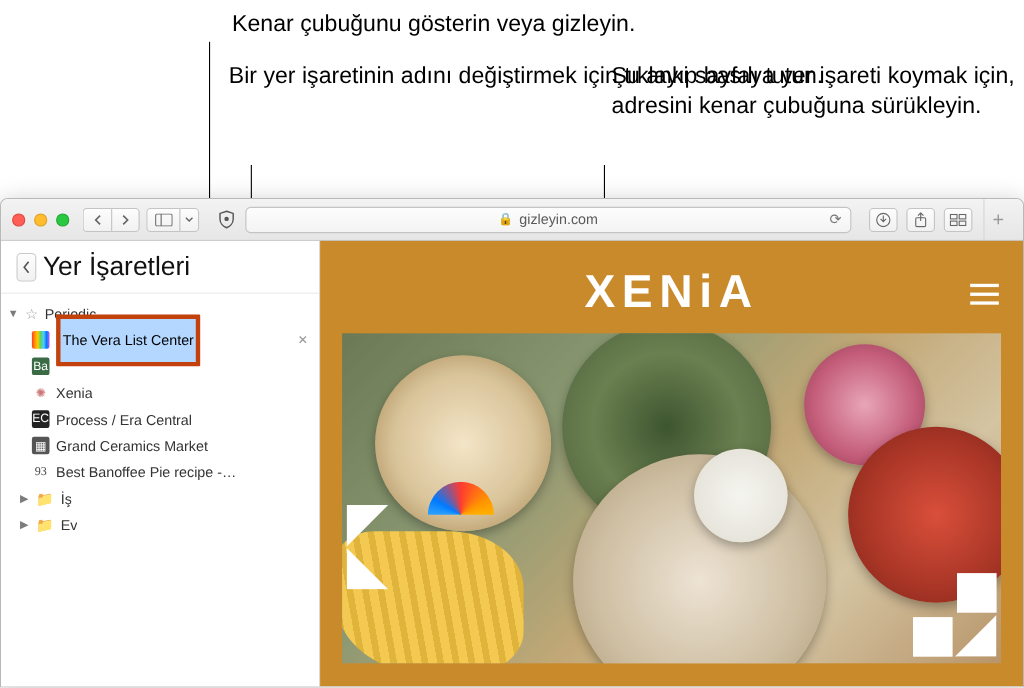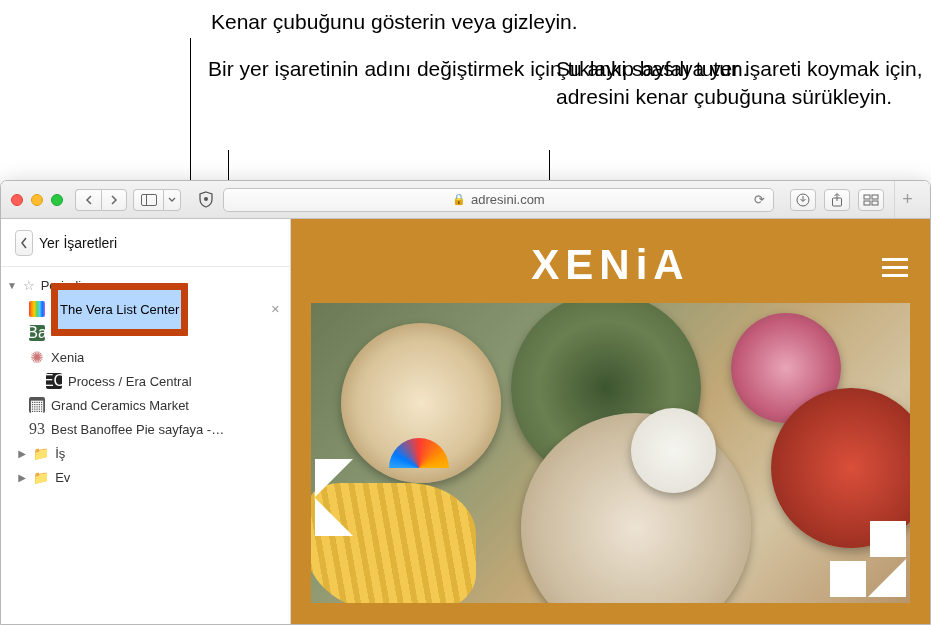--- a/index.html
+++ b/index.html
@@ -126,61 +126,61 @@
 }
 .sb-back {
   width: 18px; height: 26px;
   display:flex;align-items:center;justify-content:center;
   background: linear-gradient(#fdfdfd,#f1f1f1);
   border:1px solid #c9c9c9;
   border-radius:4px;
   color:#555;
   font-size:13px;
 }
-.sb-title { font-size: 14px; font-weight: 500; color: #111; }
+.sb-title { font-size: 24px; font-weight: 500; color: #111; }
 .sb-body { padding: 6px 0; font-size: 13px; color: #333; overflow: hidden;}
 .sb-row {
   display: flex;
   align-items: center;
   height: 24px;
   padding: 0 10px 0 6px;
   gap: 6px;
   white-space: nowrap;
 }
 .sb-row .disclosure {
   width: 10px;
   color: #7c7c7c;
   font-size: 10px;
   text-align:center;
 }
 .sb-row .fav-icon {
   width: 16px; height: 16px;
   flex-shrink: 0;
   display: flex; align-items:center; justify-content:center;
-  font-size: 16px;
+  font-size: 11px;
   border-radius: 2px;
 }
 .sb-row .label { overflow: hidden; text-overflow: ellipsis; }
 .sb-indent { padding-left: 28px; }
 .editing .label {
   background: #b3d7ff;
-  border: 7px solid #c2410c;
+  border: 4px solid #c2410c;
   border-radius: 1px;
   padding: 12px 2px;
   color: #000;
 }
 .editing .close-x { color: #999; font-size: 11px; margin-left: auto; }
 .star-outline {
   color:#9a9a9a;
 }
 .folder-ico { color:#9a9a9a; font-size:13px; }
 .rainbow { background: linear-gradient(90deg,#ff3b30,#ff9500,#ffcc00,#4cd964,#5ac8fa,#007aff,#bf5af2); }
 .ba { background:#3a6b45;color:#fff; }
 .xe { background:#fff;color:#c77;}
-.ec { background:#222;color:#fff;margin-left:17px;}
+.ec { background:#222;color:#fff;}
 .gc { background:#555;color:#fff;}
 .n52 { background:#fff;color:#444; font-family: Georgia, serif; }
 
 .page {
   flex: 1;
   background: #c98a2b;
   position: relative;
   overflow: hidden;
 }
 .page-logo {
@@ -283,21 +283,21 @@
       </div>
     </div>
 
     <div class="addr-wrap">
       <svg class="shield" viewBox="0 0 18 18">
           <path d="M9 1l6 2v5c0 4-3 7-6 8-3-1-6-4-6-8V3l6-2z" fill="none" stroke="#555" stroke-width="1.3"></path>
           <circle cx="9" cy="8" r="2" fill="#555"></circle>
         </svg>
       <div class="addr">
         <span class="lock">🔒</span>
-        <span>adresini.com</span>
+        <span>gizleyin.com</span>
         <span class="reload">⟳</span>
       </div>
     </div>
 
     <div class="right-tools">
       <div class="tb-btn single">
         <svg width="14" height="14" viewBox="0 0 14 14">
             <circle cx="7" cy="7" r="6" fill="none" stroke="#666"></circle>
             <path d="M7 3v5M4.5 6L7 8.5 9.5 6" stroke="#666" fill="none"></path>
           </svg>
@@ -352,21 +352,21 @@
         <div class="sb-row sb-indent">
           <span class="fav-icon ec">EC</span>
           <span class="label">Process / Era Central</span>
         </div>
         <div class="sb-row sb-indent">
           <span class="fav-icon gc">▦</span>
           <span class="label">Grand Ceramics Market</span>
         </div>
         <div class="sb-row sb-indent">
           <span class="fav-icon n52">93</span>
-          <span class="label">Best Banoffee Pie sayfaya -…</span>
+          <span class="label">Best Banoffee Pie recipe -…</span>
         </div>
 
         <div class="sb-row" style="padding-left:16px">
           <span class="disclosure">▶</span>
           <span class="folder-ico">📁</span>
           <span class="label">İş</span>
         </div>
         <div class="sb-row" style="padding-left:16px">
           <span class="disclosure">▶</span>
           <span class="folder-ico">📁</span>

